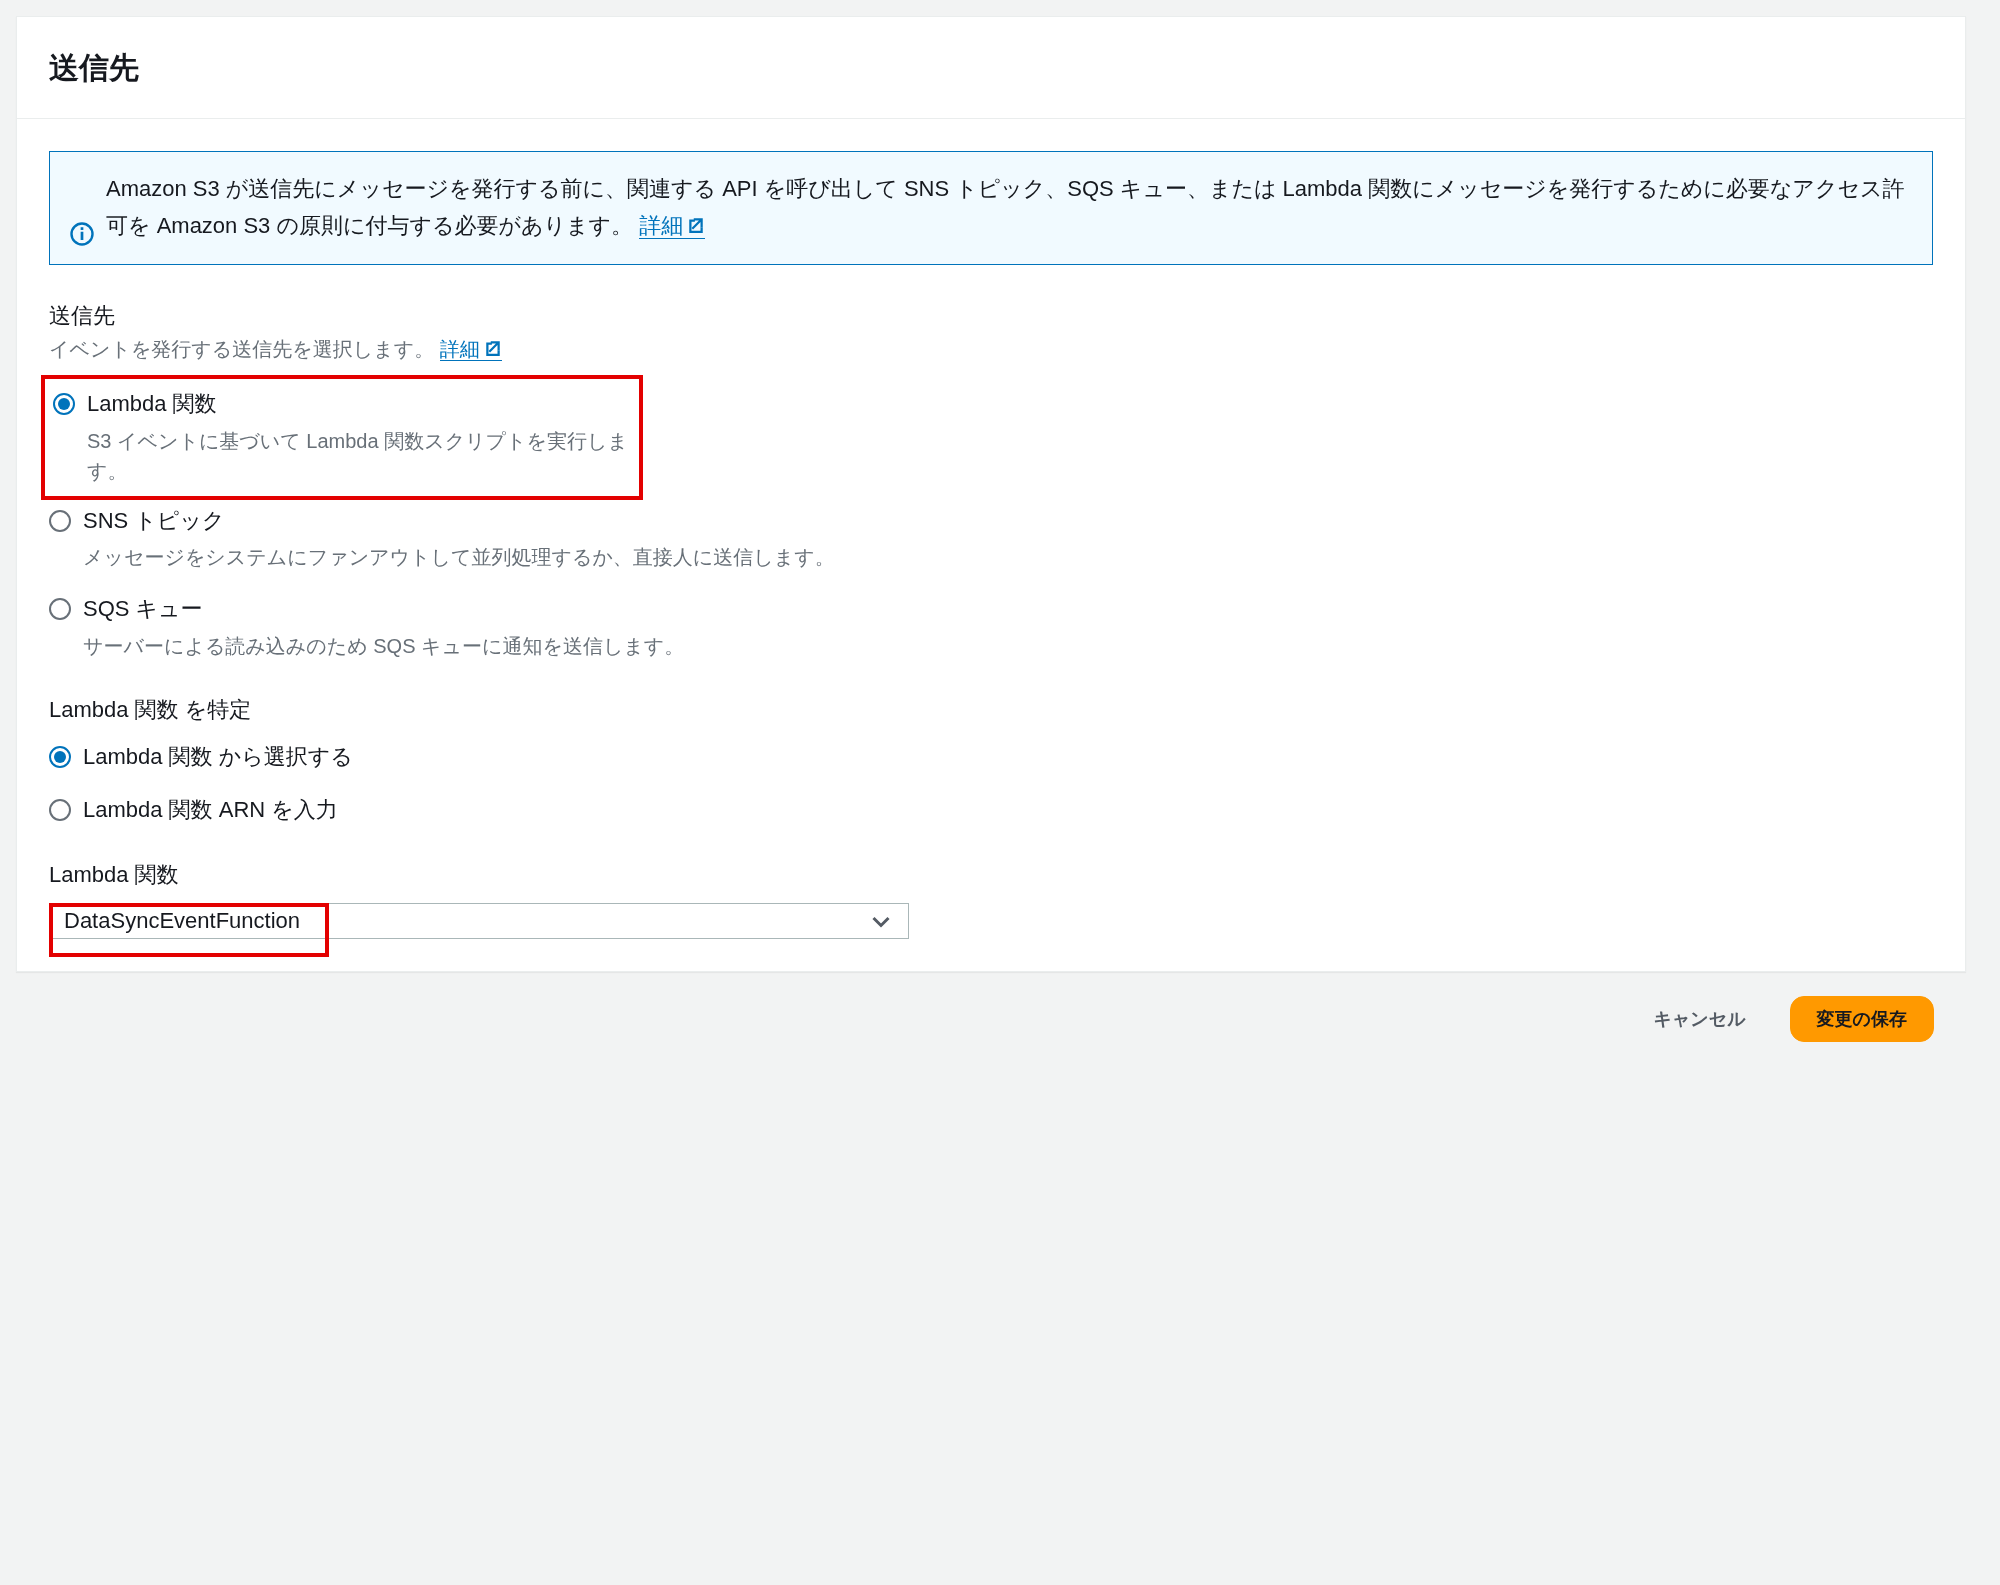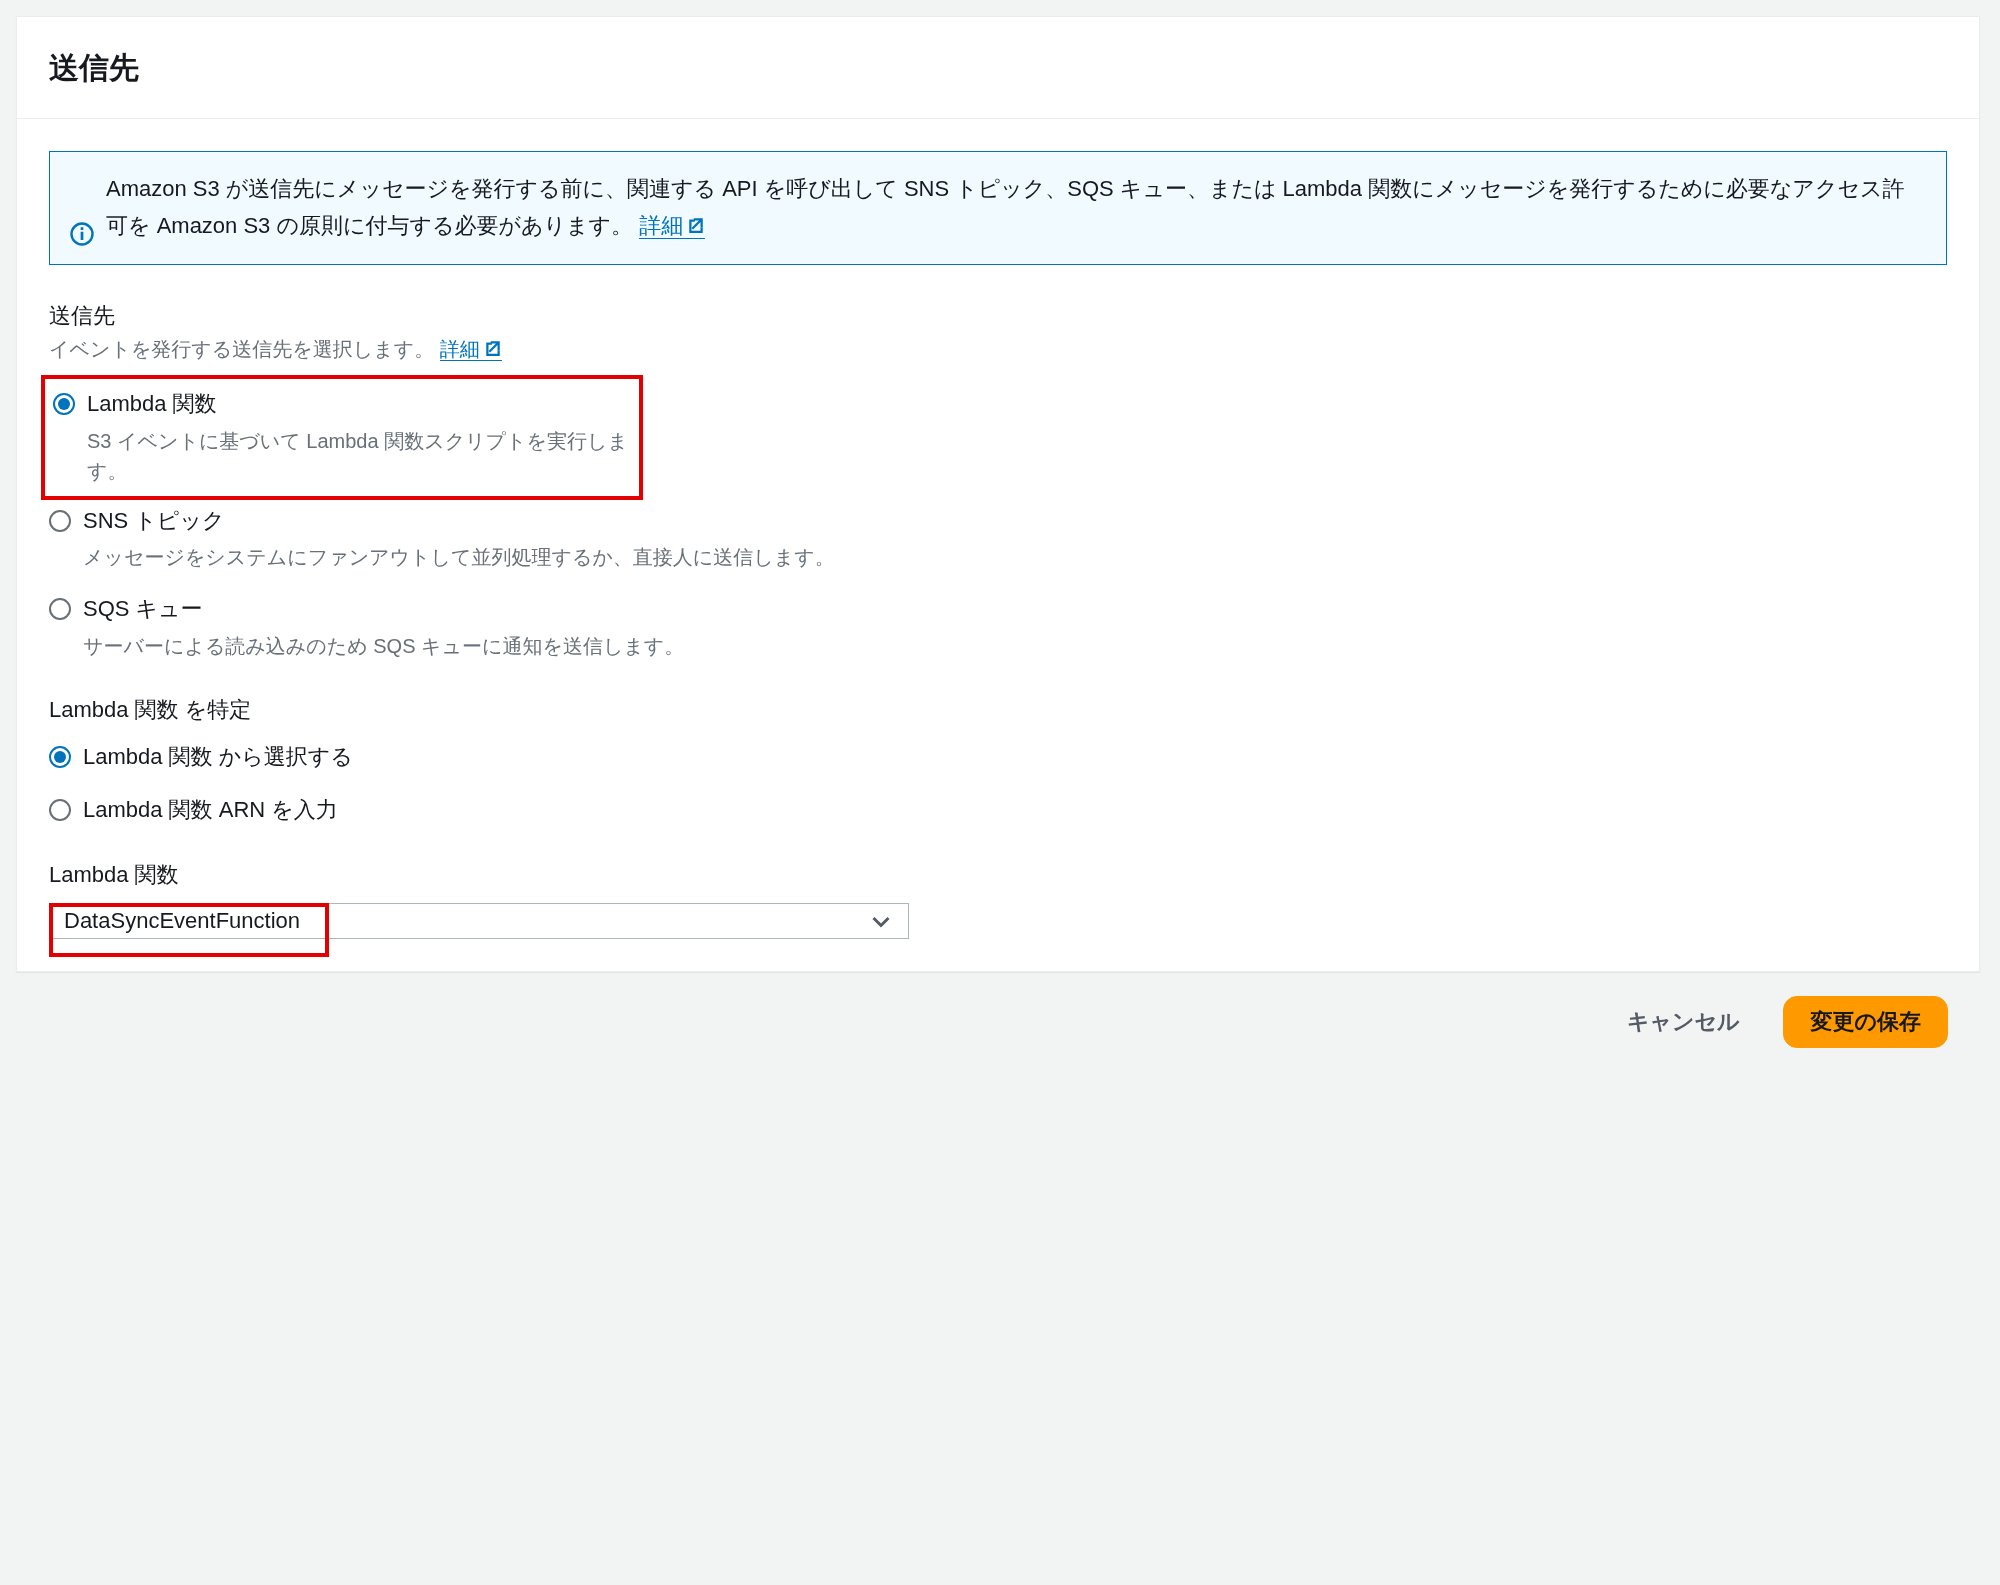--- a/index.html
+++ b/index.html
@@ -5,21 +5,21 @@
     * { box-sizing: border-box; margin: 0; padding: 0; }
     body {
       font-family: "Amazon Ember", "Helvetica Neue", Arial, "Hiragino Kaku Gothic ProN", "Hiragino Sans", Meiryo, sans-serif;
       background: #f2f3f3;
       color: #16191f;
       font-size: 22px;
       line-height: 1.5;
       padding: 0;
     }
     .page {
-      padding: 16px 20px 0 16px;
+      padding: 16px 34px 0 16px;
     }
     .panel {
       background: #fff;
       border: 1px solid #eaeded;
       box-shadow: 0 1px 1px rgba(0,0,0,0.05);
     }
     .panel-header {
       padding: 28px 32px;
       border-bottom: 1px solid #eaeded;
     }
@@ -170,21 +170,21 @@
     }
     .footer {
       margin-top: 10px;
       padding: 14px 32px 10px 32px;
       display: flex;
       justify-content: flex-end;
       gap: 18px;
       align-items: center;
     }
     .btn {
-      font-size: 22px;
+      font-size: 18px;
       font-weight: 700;
       padding: 10px 26px;
       border: 1px solid transparent;
       cursor: pointer;
       background: none;
       color: #16191f;
       font-family: Liberation Serif, serif;
     }
     .btn-link {
       color: #545b64;

